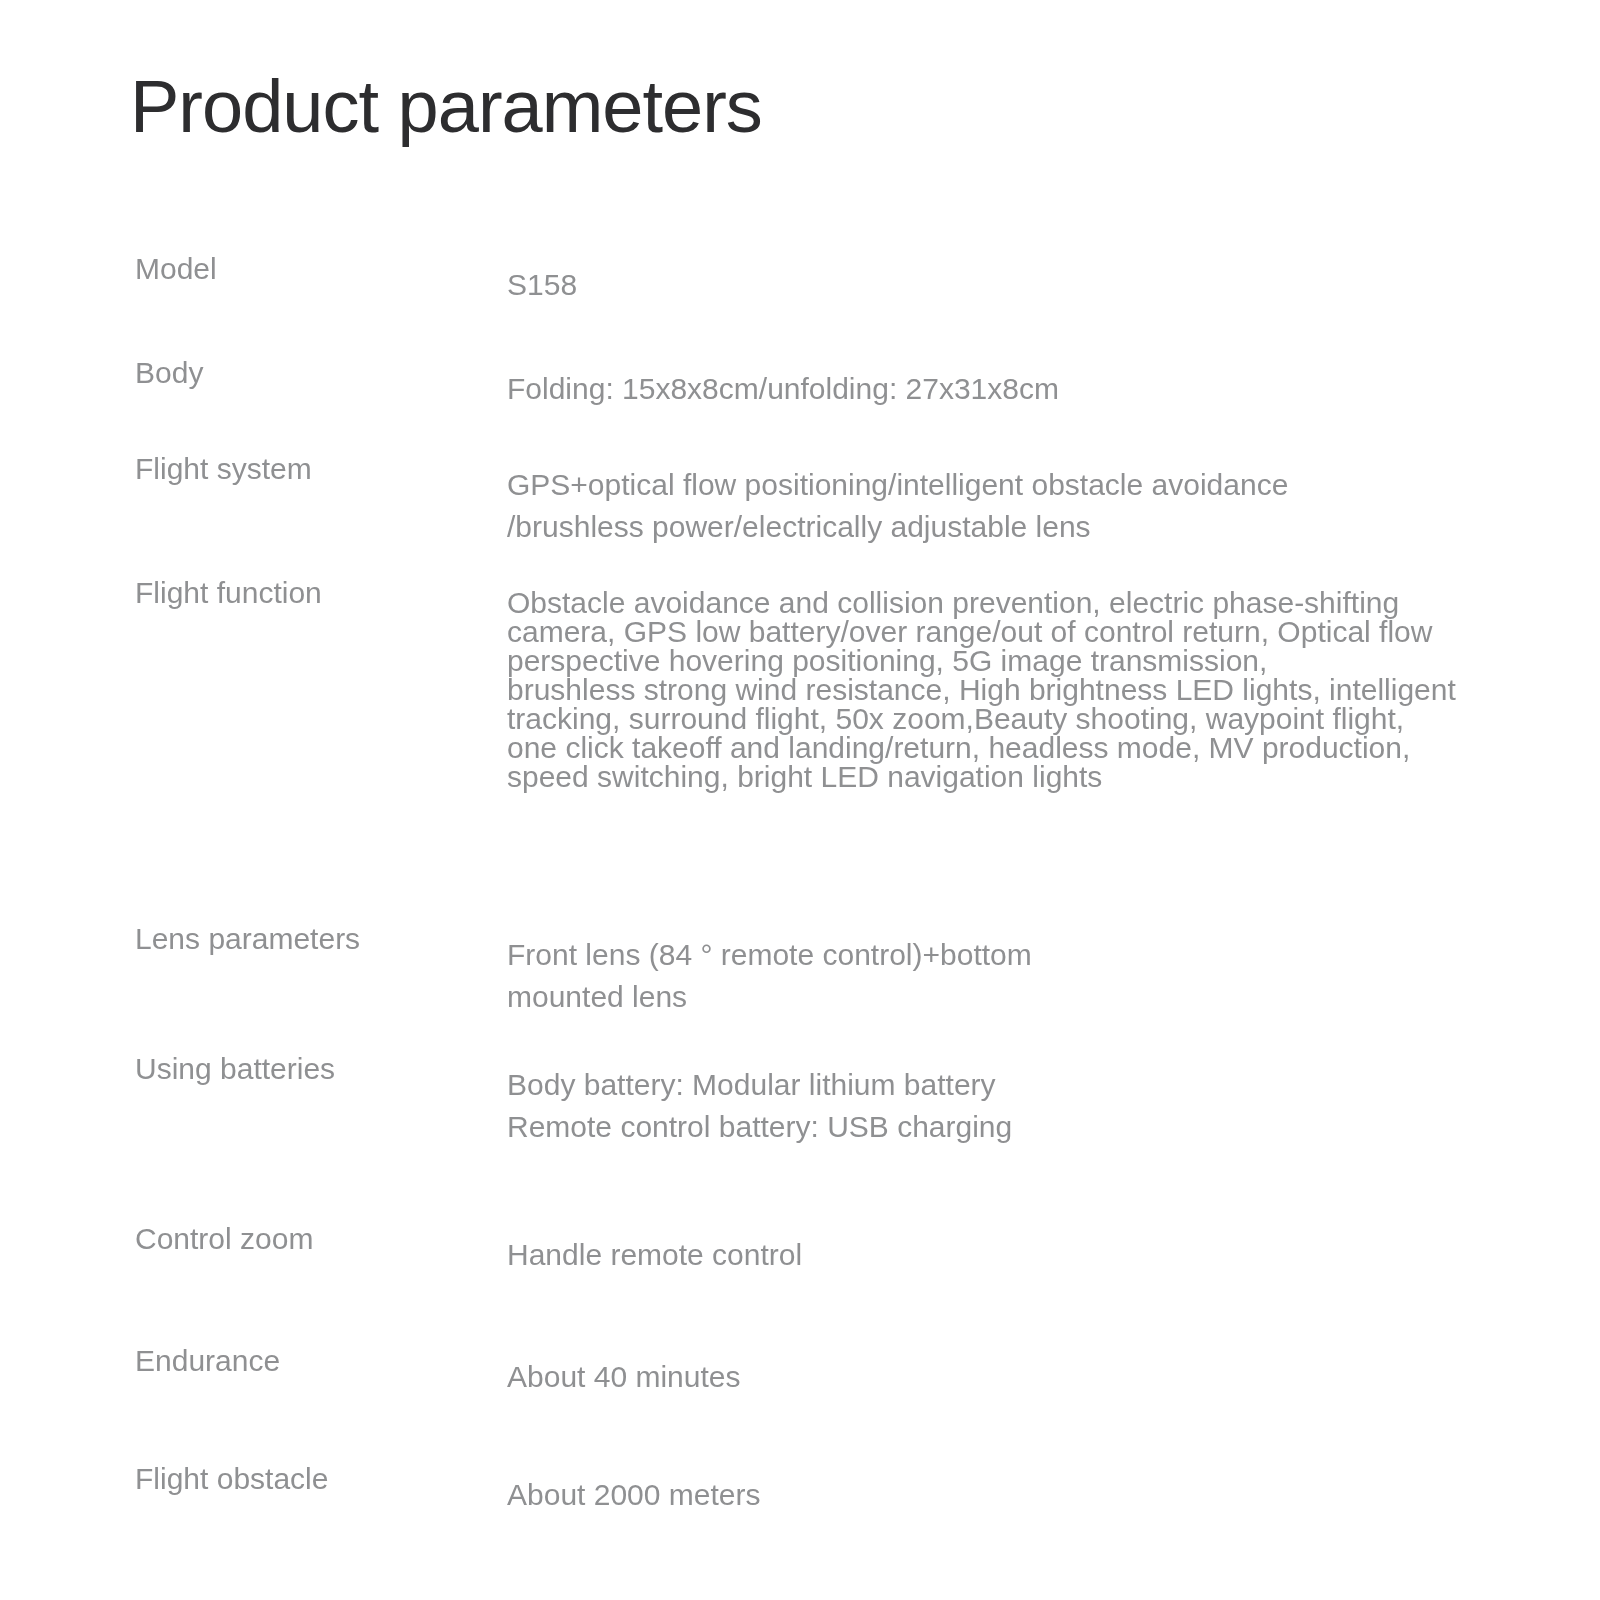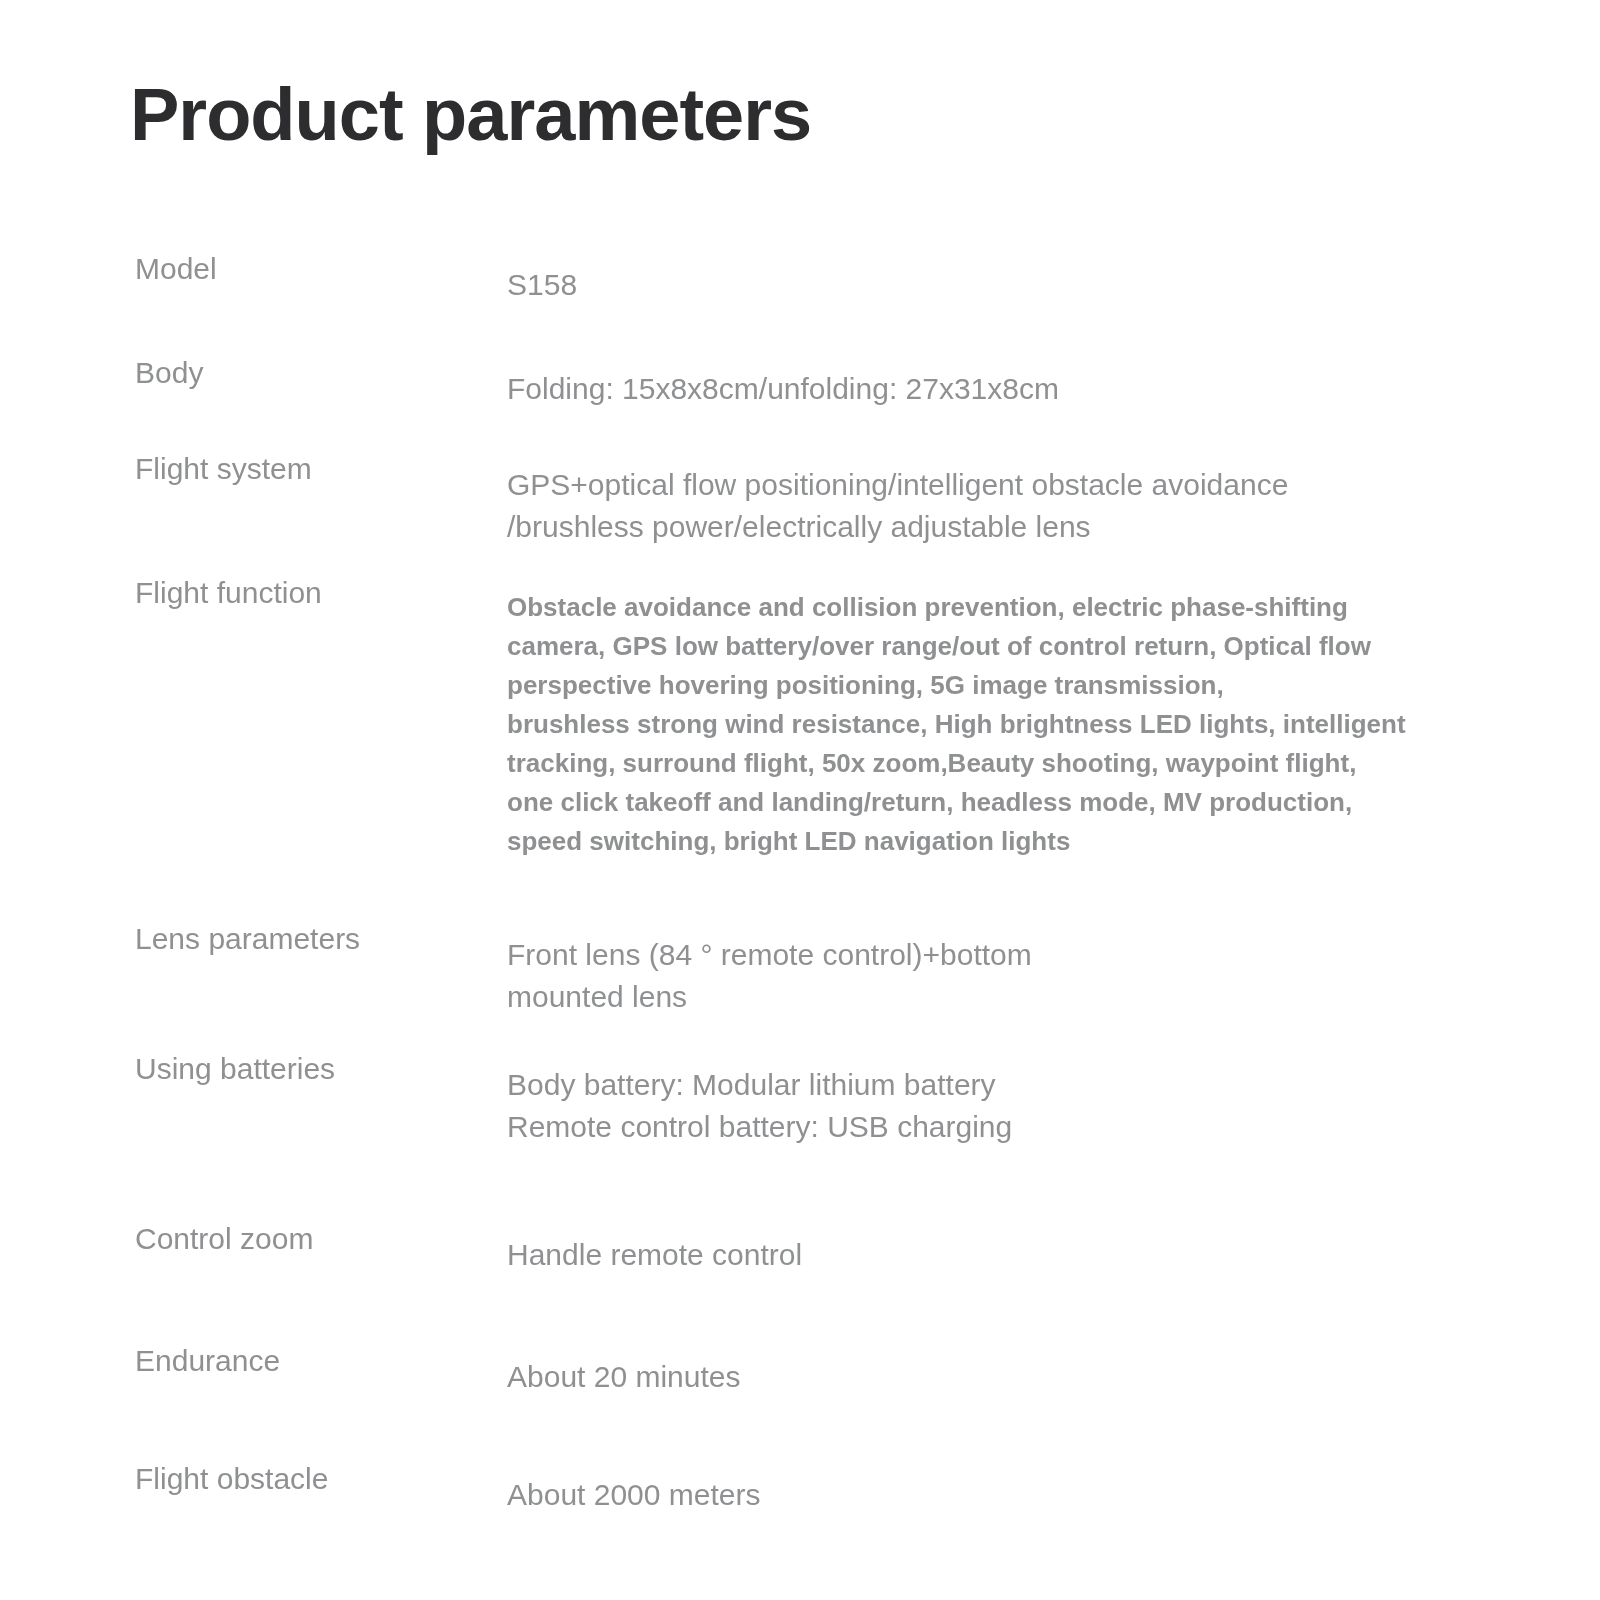--- a/index.html
+++ b/index.html
@@ -14,23 +14,23 @@
     width:1600px;height:1600px;
     overflow:hidden;
   }
   .page{
     position:relative;
     width:1600px;height:1600px;
     background:var(--bg);
   }
   .title{
     position:absolute;
-    left:130px;top:72px;
+    left:130px;top:64px;
     font-size:74px;
-    font-weight:700;
+    font-weight:400;
     letter-spacing:-1px;
     color:var(--title-color);
   }
   .rows{position:absolute;left:0;top:0;width:100%;height:100%;}
   .row{position:absolute;left:0;width:100%;}
   .row .label{
     position:absolute;left:135px;top:0;
     font-size:30px;
     color:var(--text-color);
     white-space:nowrap;
@@ -48,23 +48,22 @@
   .row:nth-child(2){top:356px;}
   .row:nth-child(3){top:452px;}
   .row:nth-child(4){top:576px;}
   .row:nth-child(5){top:922px;}
   .row:nth-child(6){top:1052px;}
   .row:nth-child(7){top:1222px;}
   .row:nth-child(8){top:1344px;}
   .row:nth-child(9){top:1462px;}
   
   .row:nth-child(4) .value{
-    font-size:26px;
-    line-height:39px;
-    font-weight:bold;
+    font-size:30px;
+    line-height:29px;
   }
 </style>
 </head>
 <body>
 
 <div class="page">
   <h1 class="title">Product parameters</h1>
   <div class="rows">
       <div class="row">
         <span class="label">Model</span>
@@ -98,20 +97,20 @@
         <span class="label">Using batteries</span>
         <span class="value">Body battery: Modular lithium battery
 Remote control battery: USB charging</span>
       </div>
       <div class="row">
         <span class="label">Control zoom</span>
         <span class="value">Handle remote control</span>
       </div>
       <div class="row">
         <span class="label">Endurance</span>
-        <span class="value">About 20 minutes</span>
+        <span class="value">About 40 minutes</span>
       </div>
       <div class="row">
         <span class="label">Flight obstacle</span>
         <span class="value">About 2000 meters</span>
       </div>
     </div>
 </div>
 
 </body></html>

